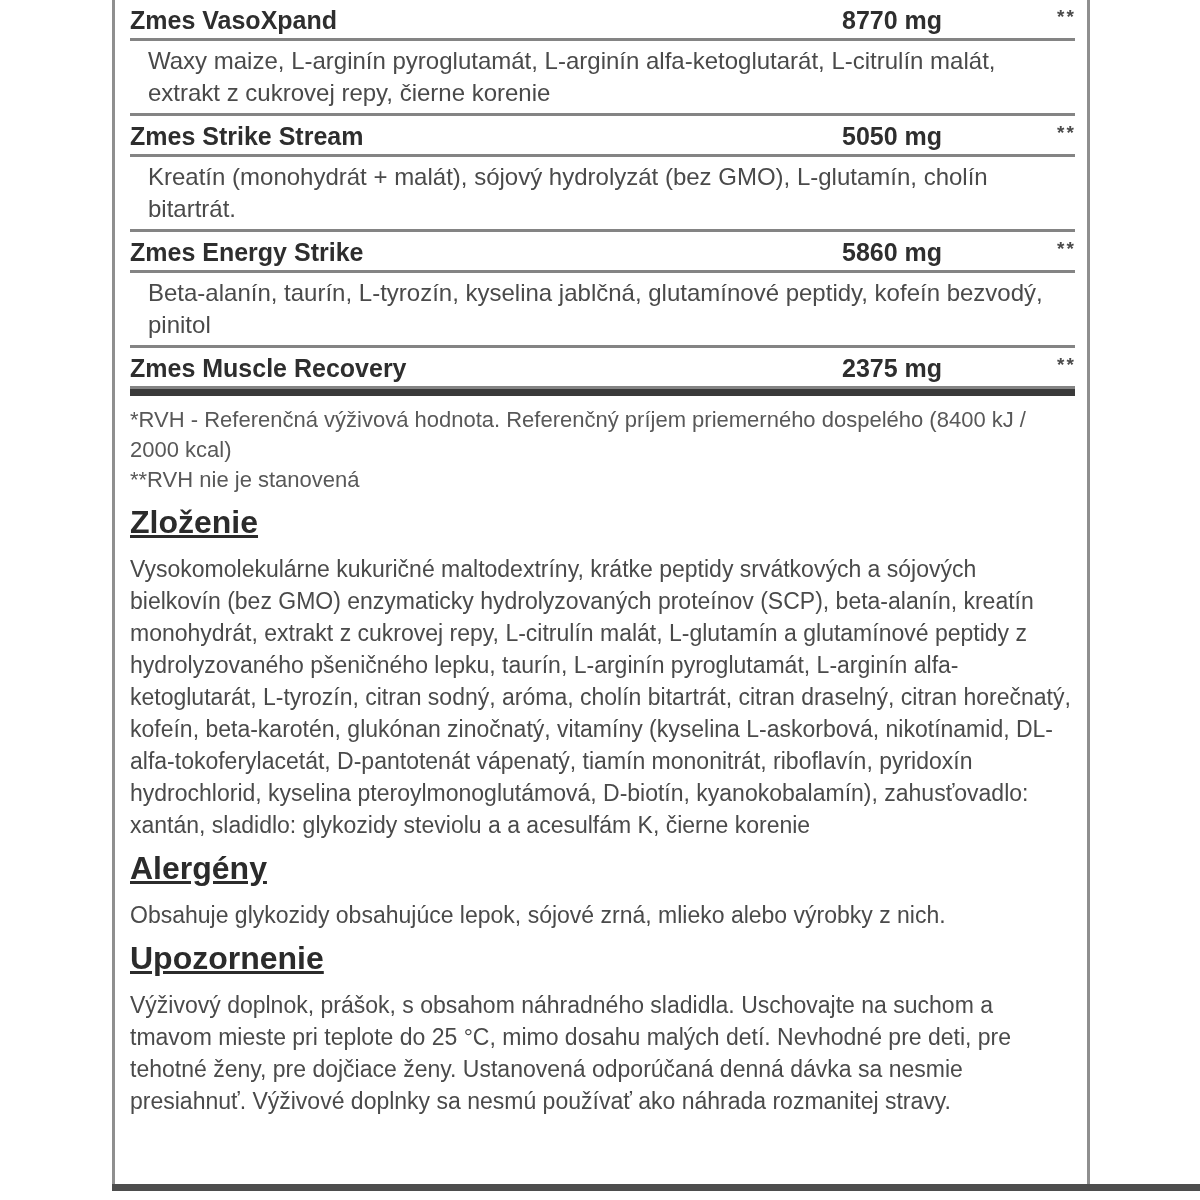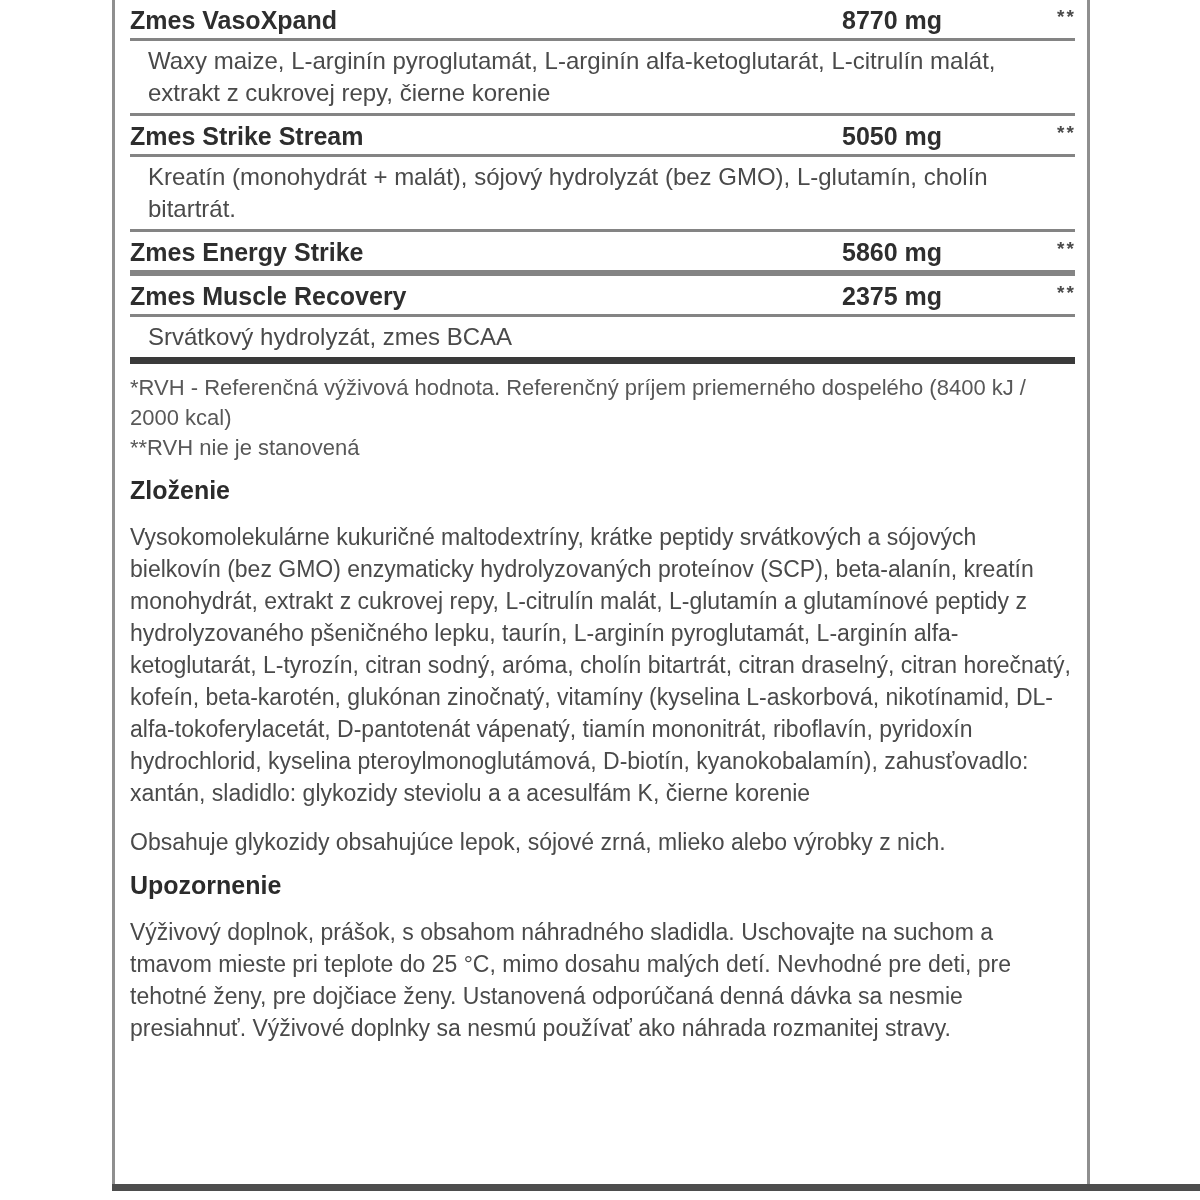--- a/index.html
+++ b/index.html
@@ -22,21 +22,21 @@
             line-height:22px; letter-spacing:2px; color:#4b4b4b; }
 
   .sep       { height:3px; background:#848484; }
   .sep-thick { height:7px; background:#3a3a3a; }
 
   .ning { padding:4px 8px 4px 18px; font-size:24px; line-height:32px; color:#4a4a4a; }
 
   .footnote   { margin-top:9px; font-size:22px; line-height:30px; color:#585858; }
   .footnote-2 { margin-top:0; }
 
-  .sec-h { margin-top:14px; font-size:25px; line-height:27px; font-weight:bold; color:#2b2b2b; }
+  .sec-h { margin-top:14px; font-size:32px; line-height:27px; font-weight:bold; color:#2b2b2b;text-decoration:underline; }
   .sec-p { margin-top:17px;  font-size:23px; line-height:32px; color:#4a4a4a; padding-right:2px; }
 </style>
 </head>
 <body>
 
 <div class="sheet">
   <div class="v-border left"></div>
   <div class="v-border right"></div>
   <div class="bottom-bar"></div>
 
@@ -59,36 +59,37 @@
     <div class="sep"></div>
     <div class="ning">Kreatín (monohydrát + malát), sójový hydrolyzát (bez GMO), L-glutamín, cholín bitartrát.</div>
     <div class="sep"></div>
 
     <div class="nrow">
       <span class="nname">Zmes Energy Strike</span>
       <span class="namount">5860 mg</span>
       <span class="nstars">**</span>
     </div>
     <div class="sep"></div>
+    <div class="ning">Beta-alanín, taurín, L-tyrozín, kyselina jablčná, glutamínové peptidy, kofeín bezvodý, pinitol</div>
     <div class="sep"></div>
 
     <div class="nrow">
       <span class="nname">Zmes Muscle Recovery</span>
       <span class="namount">2375 mg</span>
       <span class="nstars">**</span>
     </div>
     <div class="sep"></div>
-    <div class="ning">Srvátkový hydrolyzát, zmes BCAA</div>
     <div class="sep-thick"></div>
 
     <div class="footnote">*RVH - Referenčná výživová hodnota. Referenčný príjem priemerného dospelého (8400 kJ / 2000 kcal)</div>
     <div class="footnote footnote-2">**RVH nie je stanovená</div>
 
     <div class="sec-h">Zloženie</div>
     <div class="sec-p">Vysokomolekulárne kukuričné maltodextríny, krátke peptidy srvátkových a sójových bielkovín (bez GMO) enzymaticky hydrolyzovaných proteínov (SCP), beta-alanín, kreatín monohydrát, extrakt z cukrovej repy, L-citrulín malát, L-glutamín a glutamínové peptidy z hydrolyzovaného pšeničného lepku, taurín, L-arginín pyroglutamát, L-arginín alfa-ketoglutarát, L-tyrozín, citran sodný, aróma, cholín bitartrát, citran draselný, citran horečnatý, kofeín, beta-karotén, glukónan zinočnatý, vitamíny (kyselina L-askorbová, nikotínamid, DL-alfa-tokoferylacetát, D-pantotenát vápenatý, tiamín mononitrát, riboflavín, pyridoxín hydrochlorid, kyselina pteroylmonoglutámová, D-biotín, kyanokobalamín), zahusťovadlo: xantán, sladidlo: glykozidy steviolu a a acesulfám K, čierne korenie</div>
 
+    <div class="sec-h">Alergény</div>
     <div class="sec-p">Obsahuje glykozidy obsahujúce lepok, sójové zrná, mlieko alebo výrobky z nich.</div>
 
     <div class="sec-h">Upozornenie</div>
     <div class="sec-p">Výživový doplnok, prášok, s obsahom náhradného sladidla. Uschovajte na suchom a tmavom mieste pri teplote do 25 °C, mimo dosahu malých detí. Nevhodné pre deti, pre tehotné ženy, pre dojčiace ženy. Ustanovená odporúčaná denná dávka sa nesmie presiahnuť. Výživové doplnky sa nesmú používať ako náhrada rozmanitej stravy.</div>
 
   </div>
 </div>
 
 </body></html>

